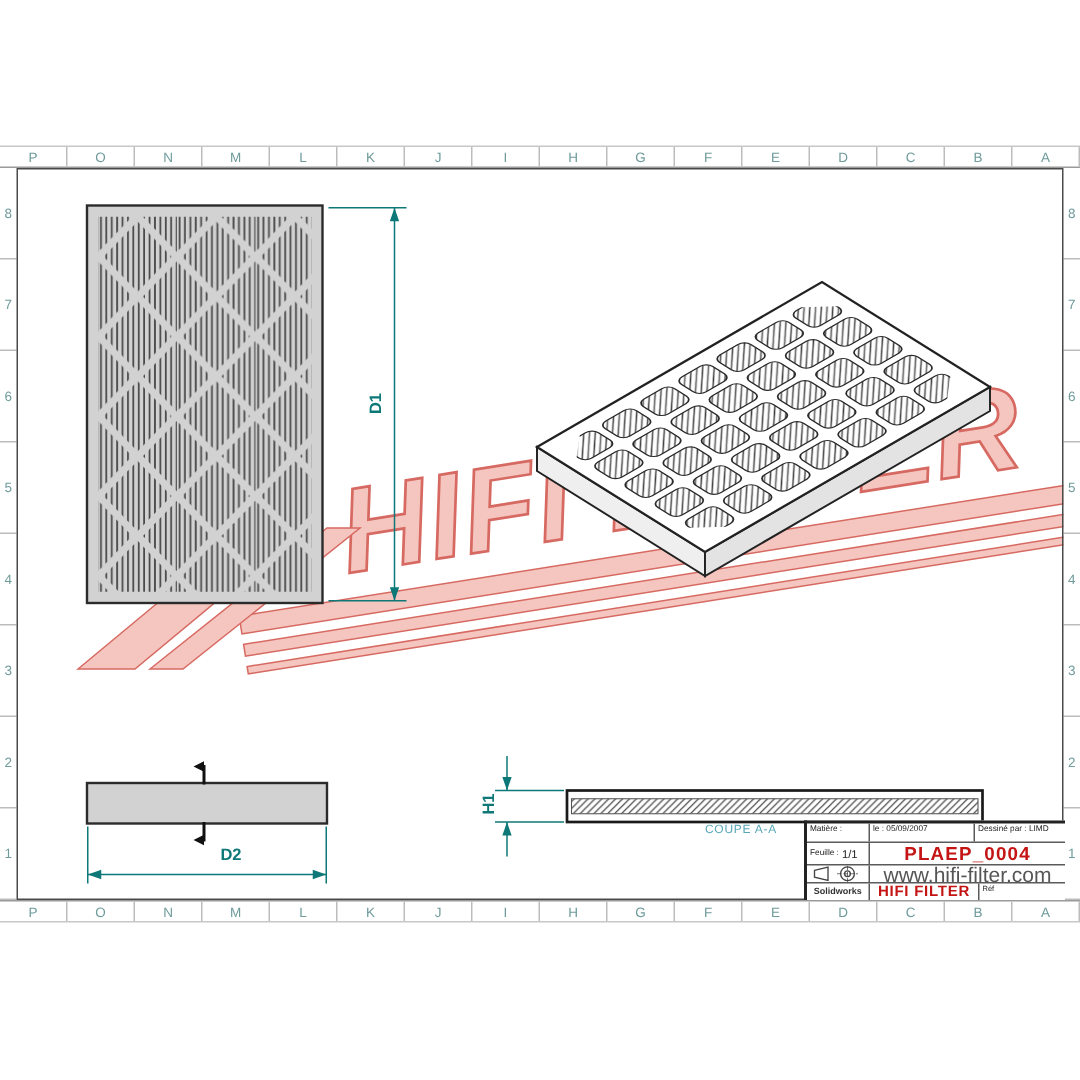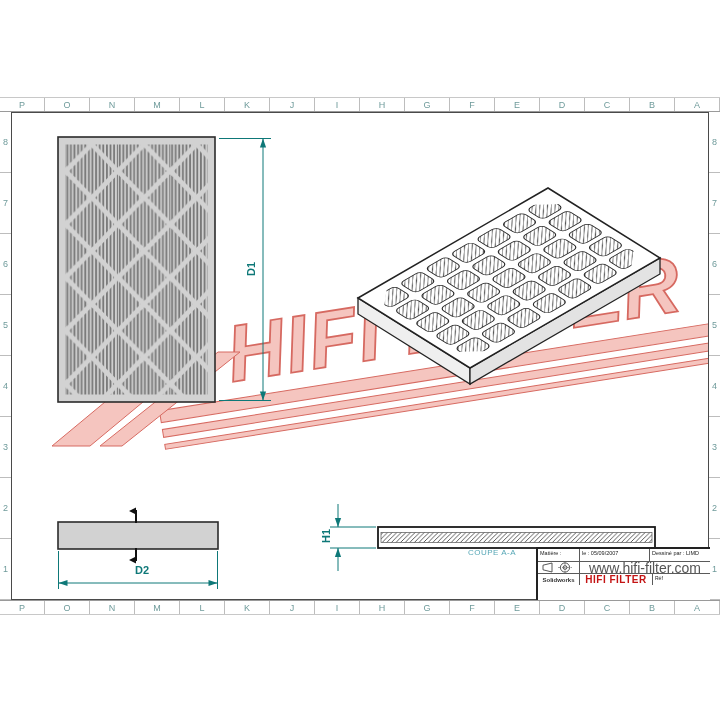--- a/index.html
+++ b/index.html
@@ -17,21 +17,21 @@
   .band-left{left:0;}
   .band-right{left:709px;}
   .band-v .cell{height:61px;display:flex;align-items:center;justify-content:center;
                 border-bottom:1px solid #bdbdbd;box-sizing:border-box;width:100%;}
   .frame{position:absolute;left:11px;top:112px;width:698px;height:488px;
          border:1.4px solid #4a4a4a;box-sizing:border-box;pointer-events:none;}
 
   
   .dim-label{position:absolute;color:#0e7878;font-size:11px;font-weight:bold;text-align:center;}
   .rot{transform:rotate(-90deg);}
-  .coupe-label{position:absolute;left:468px;top:548px;width:62px;text-align:left;
+  .coupe-label{position:absolute;left:456px;top:548px;width:62px;text-align:right;
                color:#57a7b6;font-size:8px;letter-spacing:0.5px;}
 
   
   .titleblock{position:absolute;left:536px;top:547px;width:174px;height:53px;background:#fff;
               border-top:2px solid #222;border-left:2px solid #222;box-sizing:border-box;color:#222;}
   .tb-row{display:flex;border-bottom:1px solid #5a5a5a;box-sizing:border-box;}
   .tb-cell{border-right:1px solid #5a5a5a;box-sizing:border-box;display:flex;align-items:center;overflow:hidden;}
   .tb-cell:last-child{border-right:none;}
   .r1{height:13px;}.r2{height:15px;}.r3{height:12px;}.r4{height:11px;border-bottom:none;}
   .c-mat{width:42px;font-size:5.5px;padding-left:2px;align-items:flex-start;padding-top:1px;}
@@ -169,21 +169,21 @@
       <line x1="376" y1="527" x2="330" y2="527"></line>
       <line x1="376" y1="548" x2="330" y2="548"></line>
       <line x1="338" y1="504" x2="338" y2="527"></line>
       <line x1="338" y1="548" x2="338" y2="571"></line>
       <polygon points="338,527 334.9,518 341.1,518" stroke="none"></polygon>
       <polygon points="338,548 334.9,557 341.1,557" stroke="none"></polygon>
     </g>
   </svg>
 
   <div class="dim-label rot" style="left:236px;top:263px;width:30px;">D1</div>
-  <div class="dim-label" style="left:112px;top:564px;width:60px;">D2</div>
+  <div class="dim-label" style="left:124px;top:564px;width:60px;">D2</div>
   <div class="dim-label rot" style="left:311px;top:530px;width:30px;">H1</div>
   <div class="coupe-label">COUPE A-A</div>
 
   <div class="band band-h band-top">
     <div class="cell">P</div>
     <div class="cell">O</div>
     <div class="cell">N</div>
     <div class="cell">M</div>
     <div class="cell">L</div>
     <div class="cell">K</div>
@@ -237,20 +237,27 @@
     <div class="cell">1</div>
   </div>
   <div class="frame"></div>
 
   <div class="titleblock">
     <div class="tb-row r1">
       <div class="tb-cell c-mat">Matière :</div>
       <div class="tb-cell c-date">le : 05/09/2007</div>
       <div class="tb-cell c-drawn">Dessiné par : LIMD</div>
     </div>
+    <div class="tb-row r2">
+      <div class="tb-cell c-sheet">
+        <span class="sm">Feuille :</span>
+        <span class="md">1/1</span>
+      </div>
+      <div class="tb-cell c-part">PLAEP_0004</div>
+    </div>
     <div class="tb-row r3">
       <div class="tb-cell c-proj">
         <svg width="36" height="11" viewBox="0 0 36 11">
           <g fill="none" stroke="#444" stroke-width="0.9">
             <polygon points="2,3.2 11,1 11,10 2,7.8"></polygon>
             <circle cx="24" cy="5.5" r="4.6"></circle>
             <circle cx="24" cy="5.5" r="1.9"></circle>
             <line x1="17" y1="5.5" x2="31" y2="5.5" stroke-width="0.5" stroke-dasharray="3,1.2"></line>
             <line x1="24" y1="0" x2="24" y2="11" stroke-width="0.5" stroke-dasharray="3,1.2"></line>
           </g>

